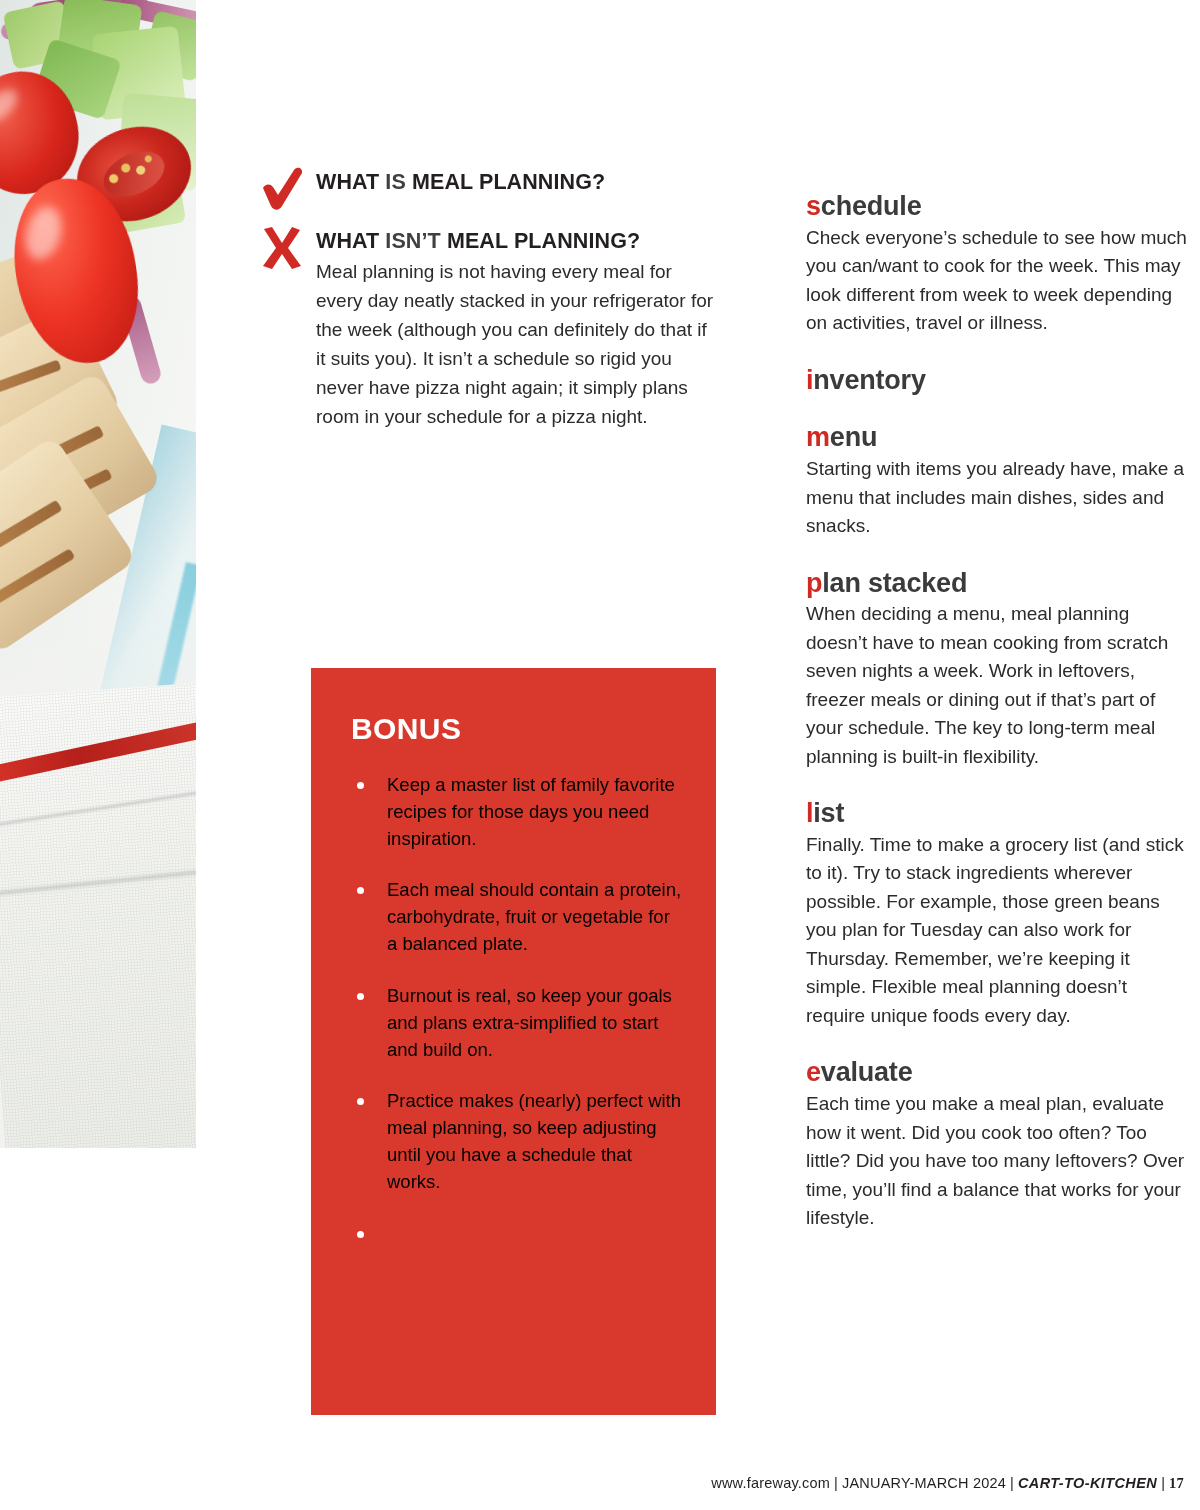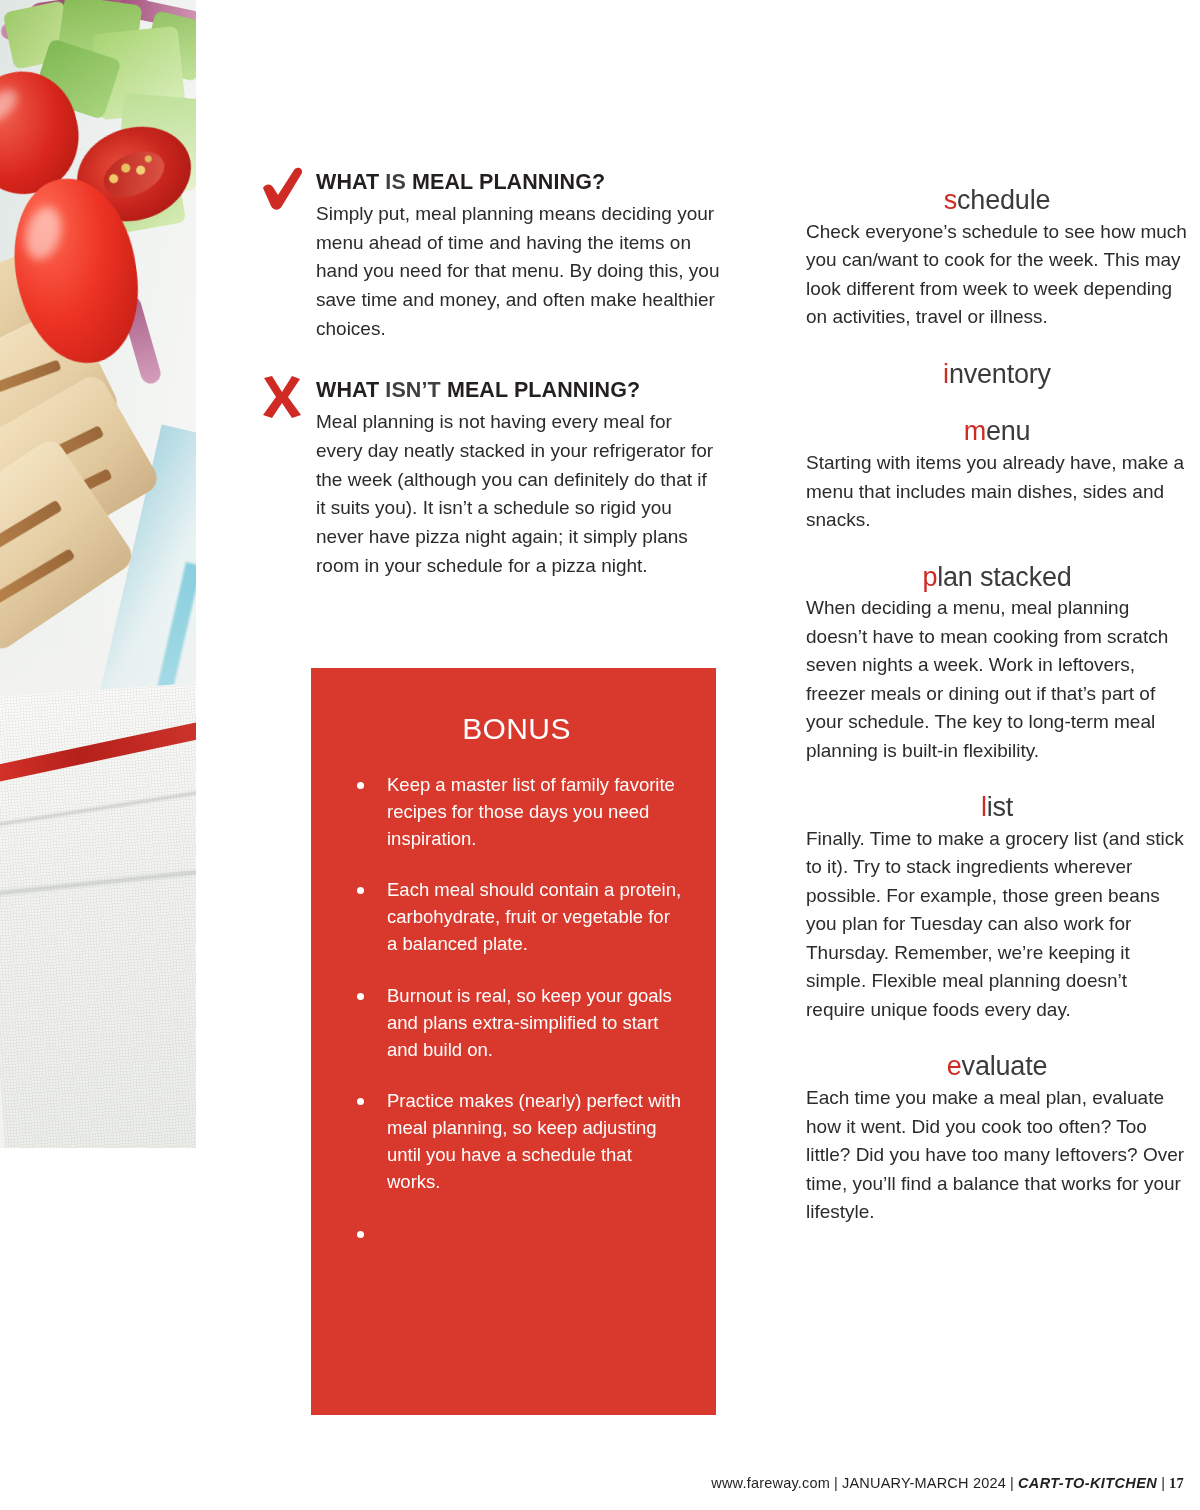--- a/index.html
+++ b/index.html
@@ -209,54 +209,52 @@
     top: 668px;
     width: 405px;
     height: 747px;
     background: #d9382c;
     box-sizing: border-box;
     padding: 44px 34px 0 40px;
   }
   .bonus-title {
     color: #ffffff;
     font-size: 30px;
-    font-weight: normal;
+    font-weight: bold;
     letter-spacing: .4px;
     margin: 0 0 26px 0;
-    text-align: center;
   }
   .bonus-list { list-style: none; margin: 0; padding: 0; }
   .bonus-item {
     position: relative;
     padding-left: 36px;
     margin-bottom: 25px;
-    color: #ffffff;
+    color: #000000;
     font-size: 18.5px;
     line-height: 1.45;
   }
   .bonus-item .bullet {
     position: absolute;
     left: 6px;
     top: 10px;
     width: 7px;
     height: 7px;
     border-radius: 50%;
     background: #ffffff;
   }
 
   
   .sec { margin-bottom: 28px; }
   .sec-head {
     font-size: 27px;
-    font-weight: normal;
+    font-weight: bold;
     color: #3b3b3b;
-    margin: 10px 0 2px 0;
+    margin: 16px 0 2px 0;
     letter-spacing: -.2px;
     line-height: 1.1;
-    text-align: center;
   }
   .sec-head .first { color: #cf2a23; }
   .sec-body {
     font-size: 19px;
     line-height: 1.5;
     color: #2b2b2b;
     margin: 0;
   }
 
   
@@ -329,21 +327,20 @@
 
 <div class="col-left">
 
   <div class="qblock">
     <span class="qicon">
       <svg viewBox="0 0 48 48" width="48" height="48">
         <path d="M5 22 C7 18, 12 17, 15 21 L20 29 L36 4 C39 0, 45 2, 44 7 L24 40 C21 45, 16 45, 13 40 Z" fill="#cf2a23"></path>
       </svg>
     </span>
     <h2 class="qhead"><span>WHAT </span><span class="em">IS</span><span> MEAL PLANNING?</span></h2>
-    <p class="body-text">Simply put, meal planning means deciding your menu ahead of time and having the items on hand you need for that menu. By doing this, you save time and money, and often make healthier choices.</p>
   </div>
 
   <div class="qblock">
     <span class="qicon">
       <svg viewBox="0 0 48 48" width="48" height="48">
         <path d="M6 4 L14 2 L24 18 L34 2 L42 5 L30 23 L43 41 L34 44 L24 29 L14 44 L5 41 L18 23 Z" fill="#cf2a23"></path>
       </svg>
     </span>
     <h2 class="qhead"><span>WHAT </span><span class="em">ISN’T</span><span> MEAL PLANNING?</span></h2>
     <p class="body-text">Meal planning is not having every meal for every day neatly stacked in your refrigerator for the week (although you can definitely do that if it suits you). It isn’t a schedule so rigid you never have pizza night again; it simply plans room in your schedule for a pizza night.</p>

